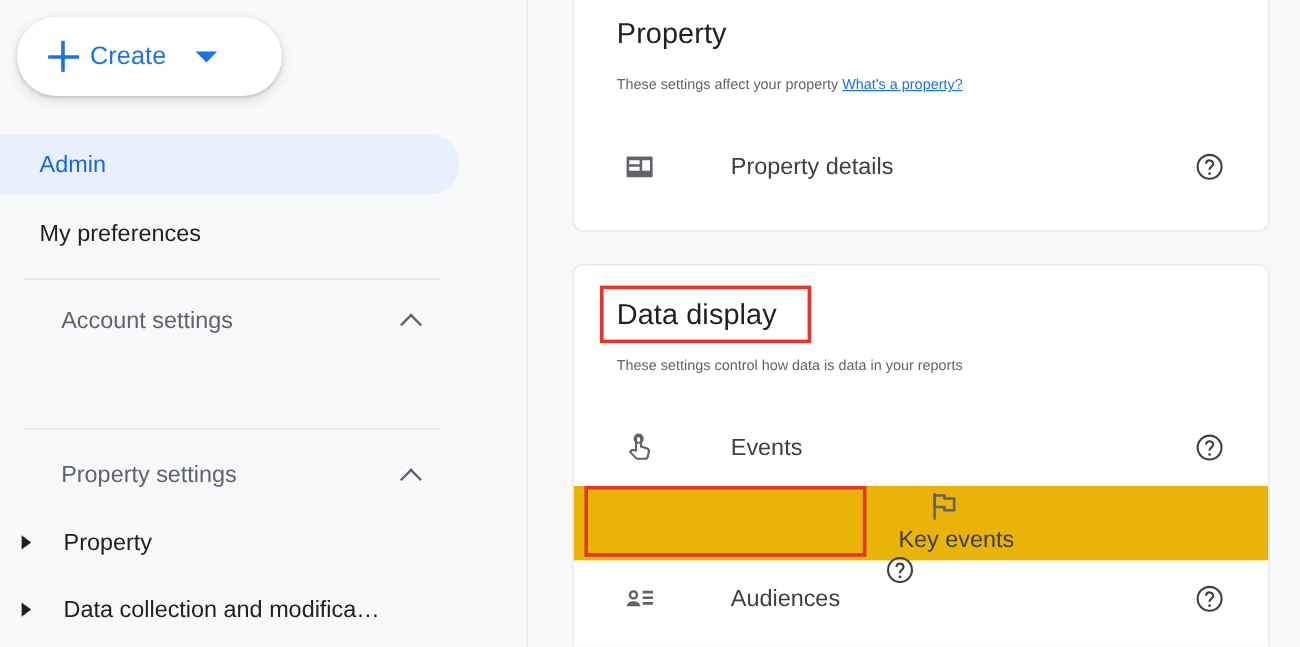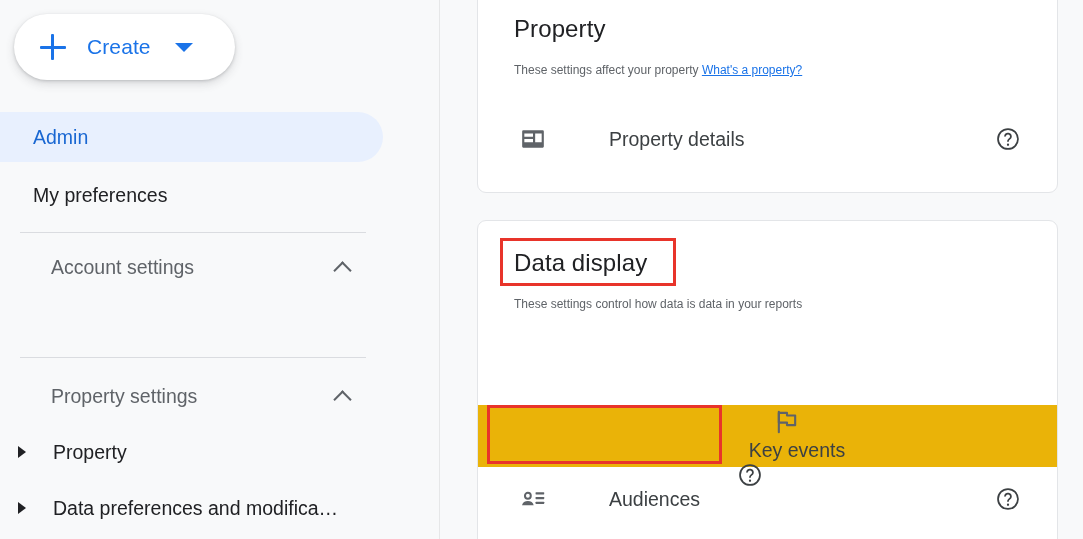--- a/index.html
+++ b/index.html
@@ -48,21 +48,21 @@
     position: absolute;
     background: #1a73e8;
     border-radius: 1px;
   }
   .create-plus::before { left: 11px; top: 0; width: 3px; height: 26px; }
   .create-plus::after  { top: 11.5px; left: 0; width: 26px; height: 3px; }
   .create-label {
     color: #1a73e8;
     font-size: 21px;
     letter-spacing: .1px;
-    margin-left: 21px;
+    margin-left: 9px;
     white-space: nowrap;
   }
   .create-caret {
     margin-left: 24px;
     width: 0; height: 0;
     border-left: 9px solid transparent;
     border-right: 9px solid transparent;
     border-top: 9px solid #1a73e8;
   }
 
@@ -257,21 +257,21 @@
       <span class="chevron-up"></span>
     </div>
 
     <div class="sub-item" style="top:430px">
       <span class="tri-right"></span>
       <span class="sub-label">Property</span>
     </div>
 
     <div class="sub-item" style="top:486px">
       <span class="tri-right"></span>
-      <span class="sub-label">Data preferences and modifica…</span>
+      <span class="sub-label">Data collection and modifica…</span>
     </div>
 
   </div>
   <div class="sidebar-edge"></div>
 
   <div class="main">
 
     <div class="card" id="card-property">
       <div class="card-title" style="top:76px">Property</div>
       <div class="card-sub" style="top:124px">
@@ -292,20 +292,37 @@
             <circle cx="12" cy="17.3" r="1.05" fill="currentColor" stroke="none"></circle>
           </svg>
         </span>
       </div>
     </div>
 
     <div class="card" id="card-display">
       <div class="card-title" style="top:28px">Data display</div>
       <div class="card-sub" style="top:76px">These settings control how data is data in your reports</div>
 
+      <div class="row" style="top:121px">
+        <span class="row-icon">
+          <svg width="28" height="28" viewBox="0 0 24 24" fill="none" stroke="currentColor" stroke-width="1.5" aria-hidden="true">
+            <path d="M9.5 11.2V5.6a1.8 1.8 0 0 1 3.6 0v5.6" stroke-linecap="round"></path>
+            <circle cx="11.3" cy="5.6" r="2.9"></circle>
+            <path d="M13.1 11.2l4.3 1.5c1 .35 1.45 1.1 1.25 2.1l-.75 3.6c-.2 1-.95 1.6-2 1.6h-5.1c-.6 0-1.1-.22-1.5-.66l-4.1-4.3 1-1a1.5 1.5 0 0 1 1.45-.35l1.85.55V11.2" stroke-linejoin="round" stroke-linecap="round"></path>
+          </svg>
+        </span>
+        <span class="row-label">Events</span>
+        <span class="help-icon">
+          <svg width="26" height="26" viewBox="0 0 24 24" fill="none" stroke="currentColor" stroke-width="1.6" aria-hidden="true">
+            <circle cx="12" cy="12" r="9.2"></circle>
+            <path d="M9.3 9.1a2.75 2.75 0 0 1 5.4.8c0 1.85-2.7 2.1-2.7 4" stroke-linecap="round"></path>
+            <circle cx="12" cy="17.3" r="1.05" fill="currentColor" stroke="none"></circle>
+          </svg>
+        </span>
+      </div>
 
       <div class="row hovered" style="top:184px">
         <span class="row-icon">
           <svg width="28" height="28" viewBox="0 0 24 24" fill="none" stroke="currentColor" stroke-width="1.8" aria-hidden="true">
             <path d="M5 3.2v17.6" stroke-linecap="round"></path>
             <path d="M5 4.2h7v2.2h7v8.3h-7v-2.2H5z" stroke-linejoin="round"></path>
           </svg>
         </span>
         <span class="row-label">Key events</span>
         <span class="help-icon">

